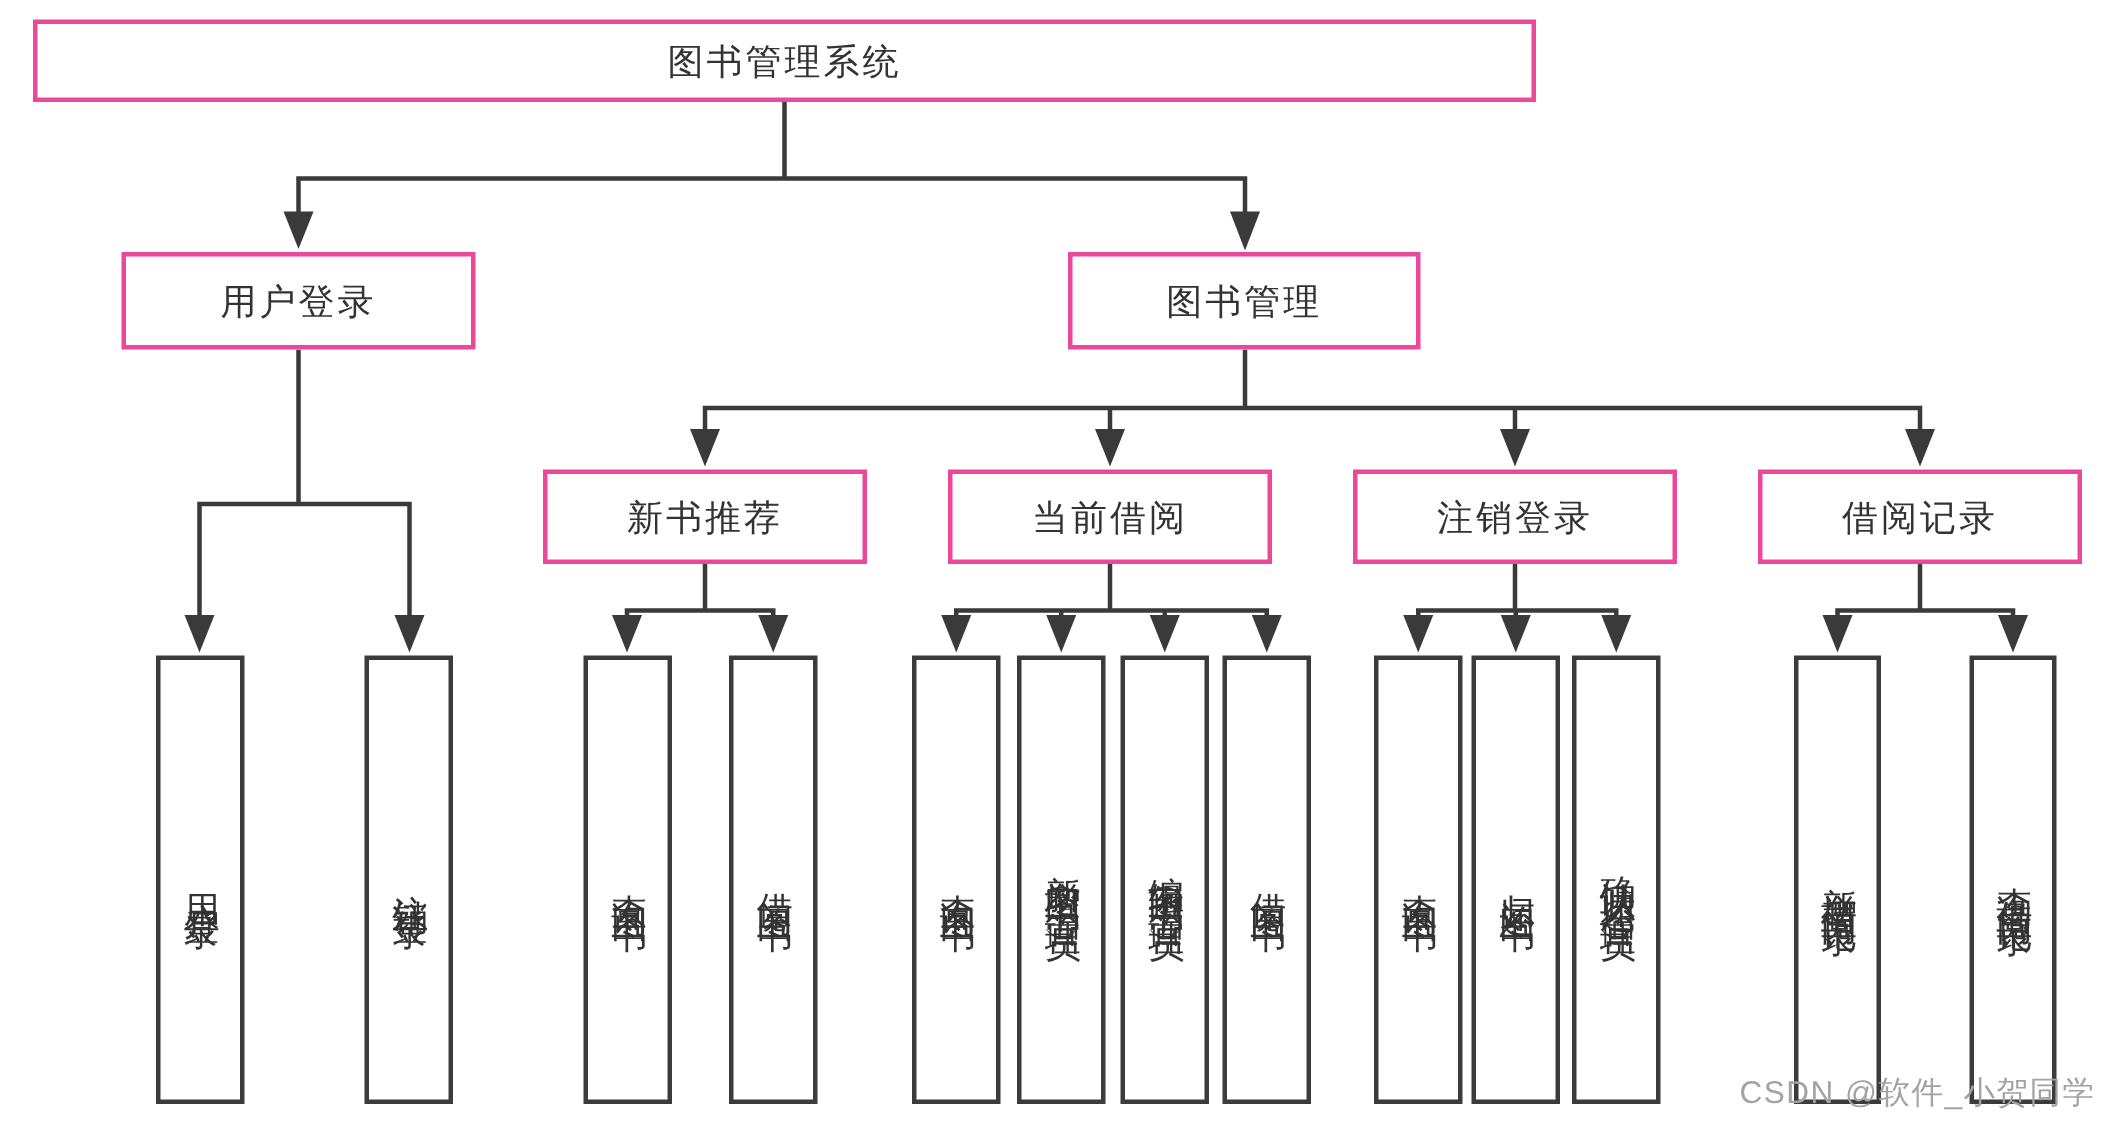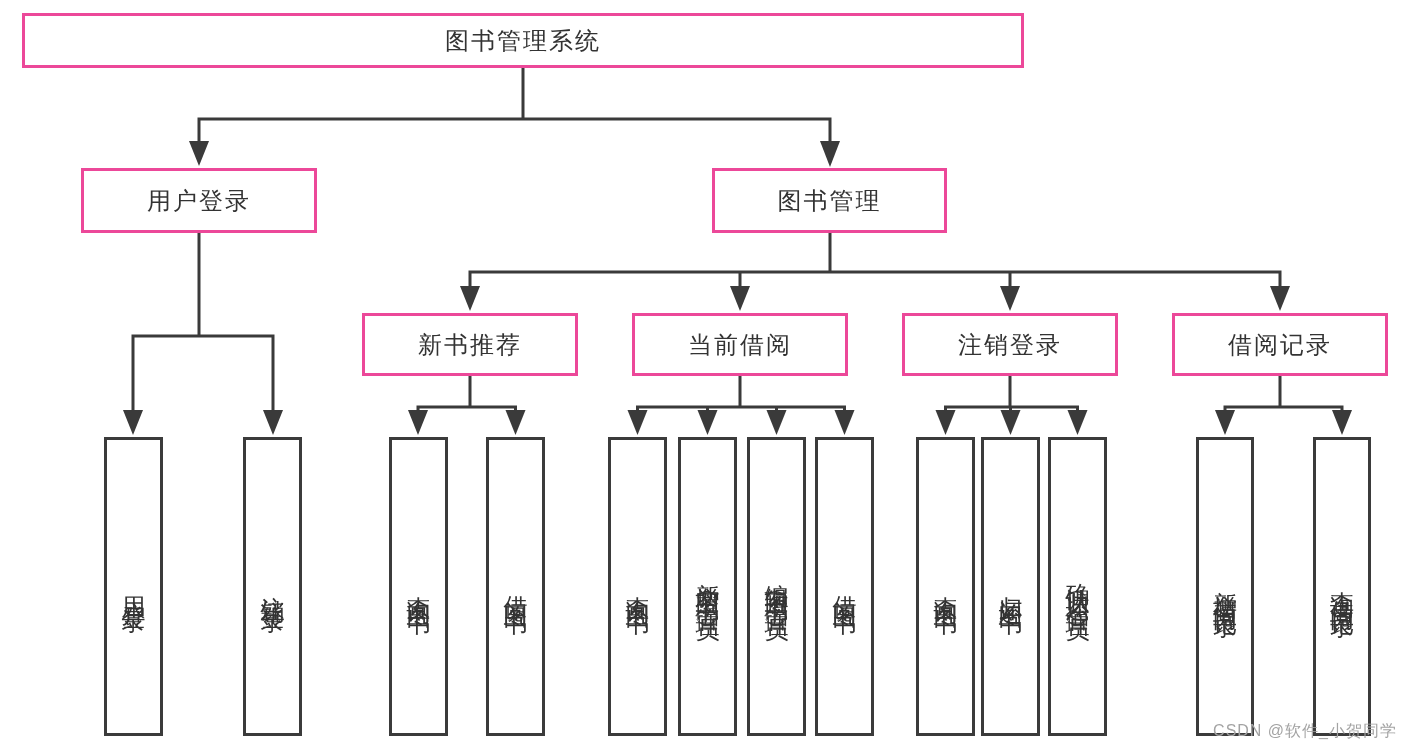--- a/index.html
+++ b/index.html
@@ -36,21 +36,21 @@
   }
   .leaf span{
     writing-mode:vertical-rl;
     letter-spacing:5px;
     line-height:1;
   }
   #watermark{
     position:absolute;
     right:8px;bottom:5px;
     color:#a3a3a3;
-    font-size:16px;
+    font-size:21px;
     letter-spacing:1px;
     z-index:5;
   }
 </style>
 </head>
 <body>
 
 <div id="canvas">
 
   <svg id="wires" width="1405" height="747" viewBox="0 0 1405 747">

